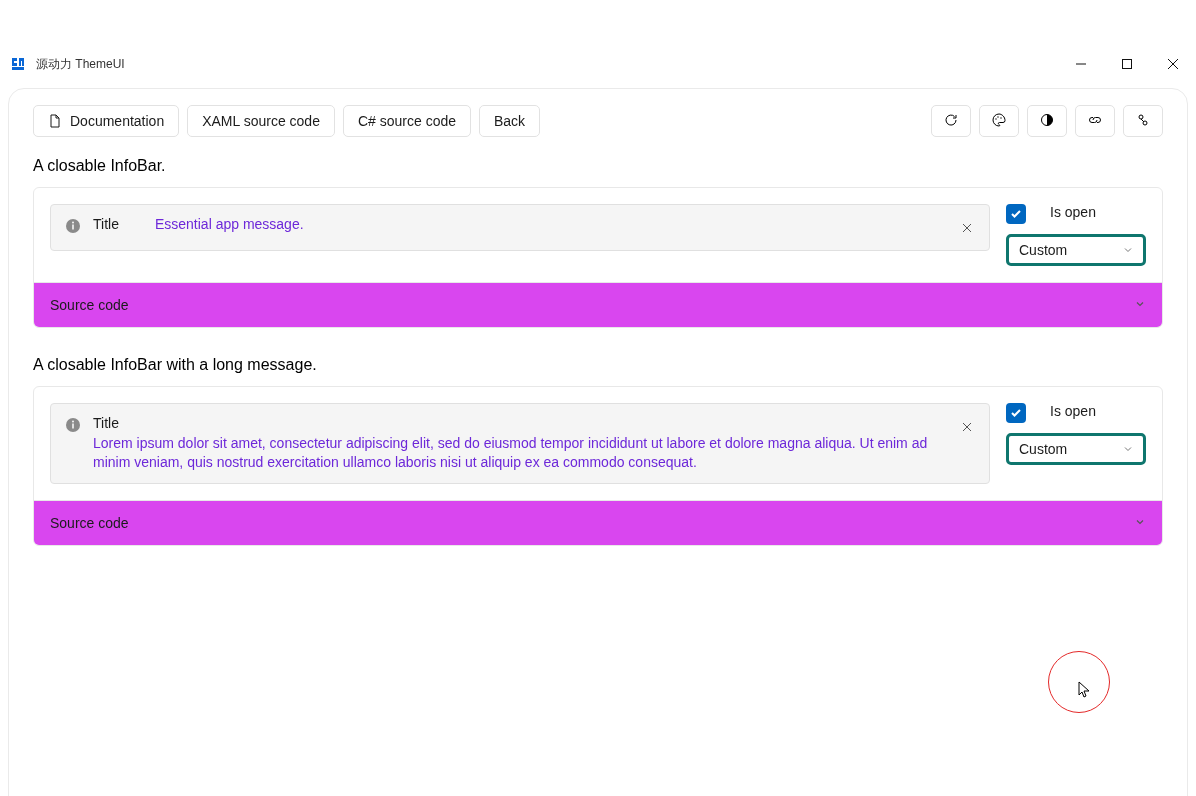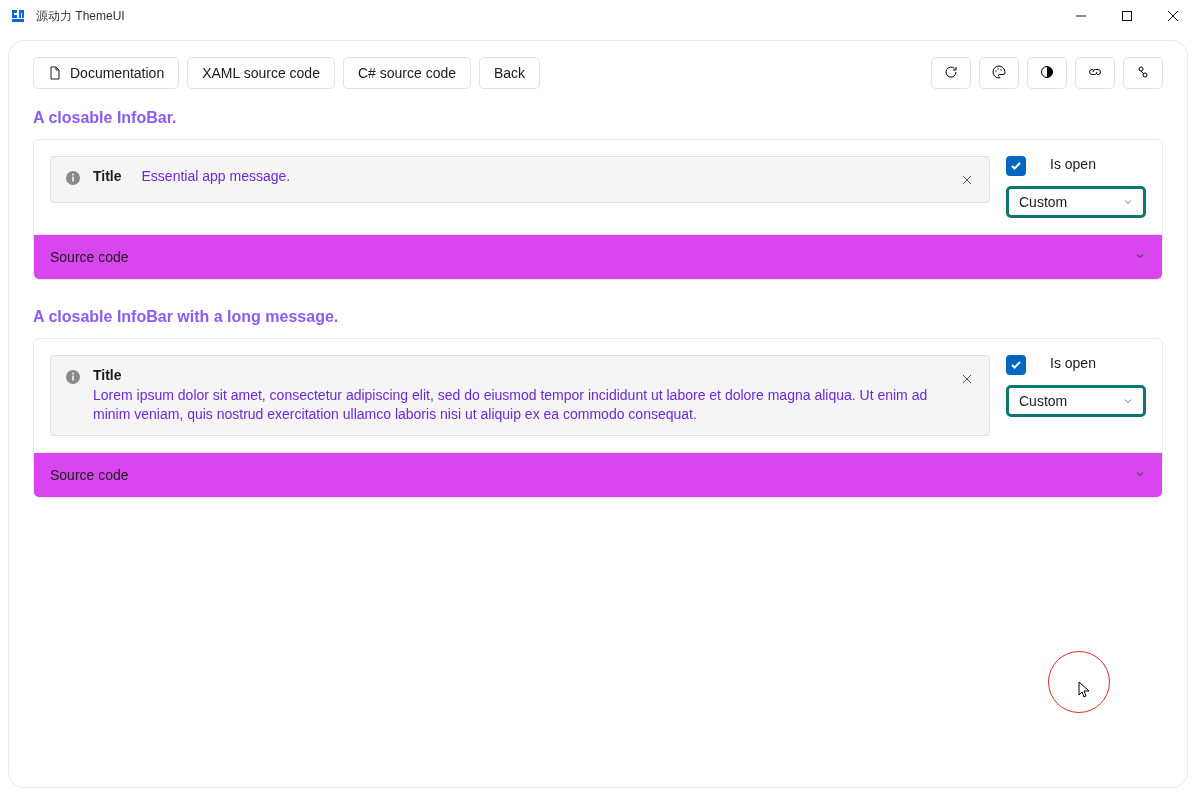--- a/index.html
+++ b/index.html
@@ -11,20 +11,21 @@
     width: 1196px;
     height: 796px;
     overflow: hidden;
   }
   .titlebar {
     height: 32px;
     display: flex;
     align-items: center;
     padding-left: 10px;
     background: #ffffff;
+    margin-top: 48px;
   }
   .titlebar .app-icon {
     width: 16px; height: 16px;
     color: #0a67d6;
     margin-right: 10px;
     display: flex; align-items: center; justify-content: center;
   }
   .titlebar .title {
     font-size: 12px;
     color: #333;
@@ -74,24 +75,24 @@
     gap: 8px;
   }
   .icon-btn {
     border: 1px solid #e2e2e2;
     background: #fff;
     border-radius: 5px;
     width: 40px; height: 32px;
     display: inline-flex; align-items: center; justify-content: center;
   }
   .section-title {
-    font-weight: 700;
+    font-weight: 400;
     font-size: 16px;
     margin-bottom: 12px;
-    color: #8b5cf6;
+    color: #000000;
   }
   .example-card {
     border: 1px solid #e8e8e8;
     border-radius: 6px;
     margin-bottom: 28px;
     overflow: hidden;
   }
   .example-body {
     display: flex;
     padding: 16px;
@@ -113,22 +114,22 @@
     width: 16px; height: 16px;
     color: #8a8a8a;
     margin-top: 3px;
     flex-shrink: 0;
   }
   .infobar .info-text {
     flex: 1;
     line-height: 1.4;
   }
   .infobar .info-title {
-    font-weight: 700;
-    margin-right: 10px;
+    font-weight: 400;
+    margin-right: 26px;
   }
   .infobar.short .info-text { display:flex; align-items:center; gap:10px;}
   .infobar .info-message {
     color: #6d28d9;
   }
   .infobar .close-btn {
     width: 24px; height: 24px;
     display:flex;align-items:center;justify-content:center;
     color: #555;
     background: transparent; border:none;

